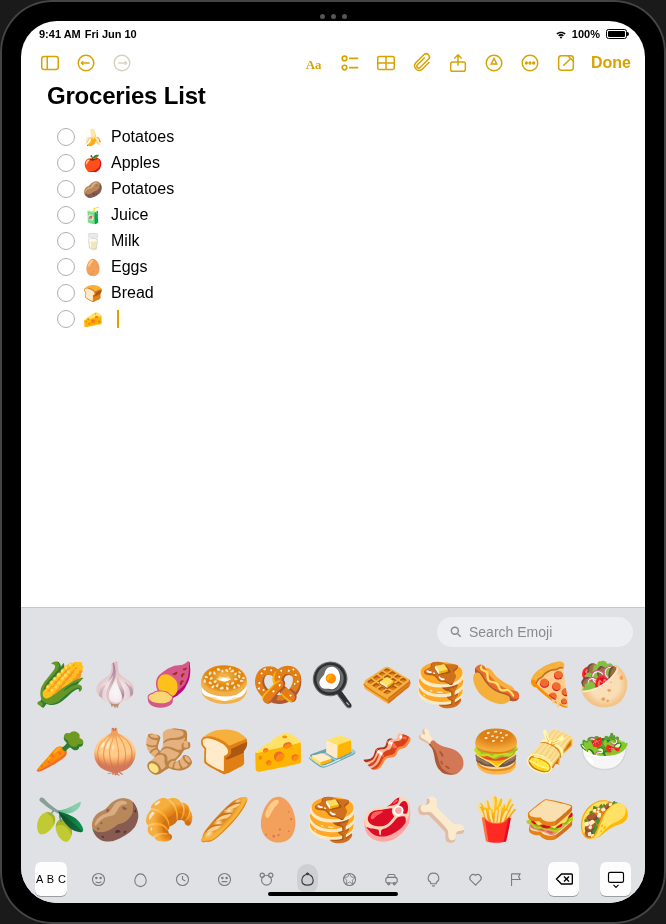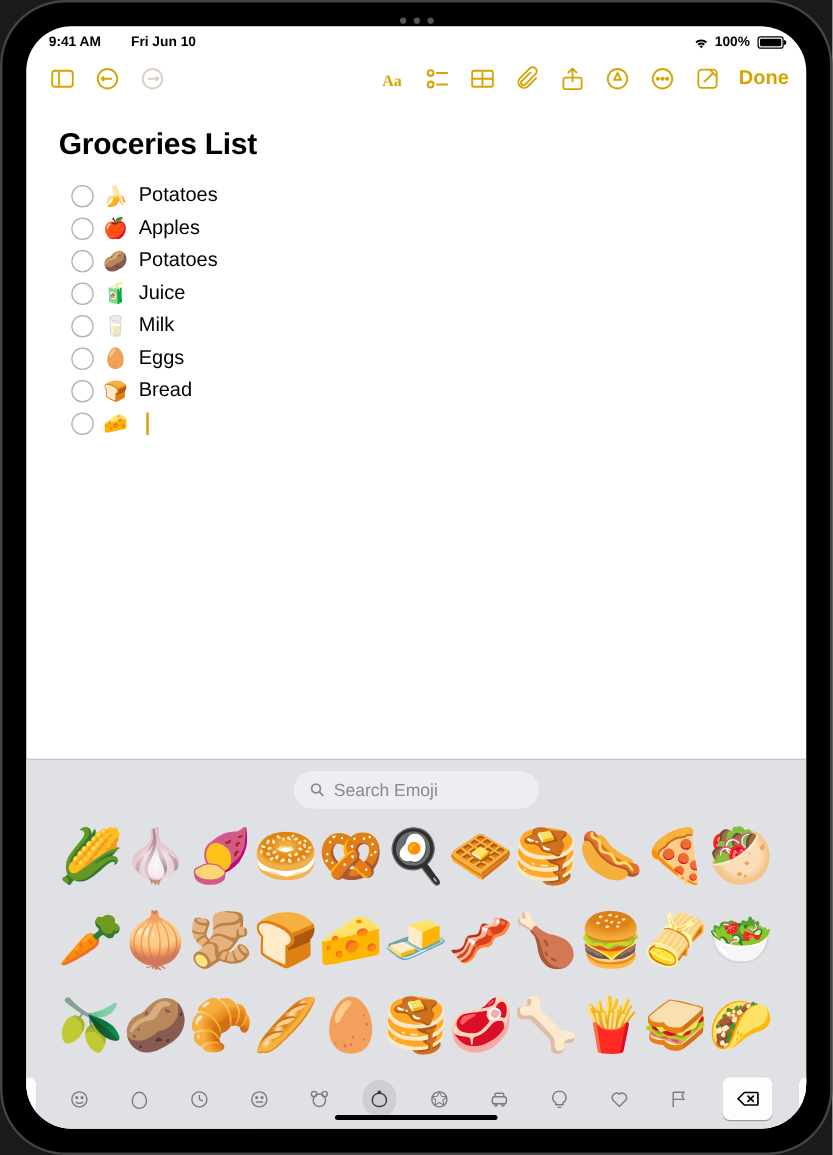--- a/index.html
+++ b/index.html
@@ -60,21 +60,21 @@
     .status-bar {
       height: 24px;
       display: flex;
       align-items: center;
       justify-content: space-between;
       padding: 2px 18px 0;
       font-size: 11px;
       font-weight: 600;
       color: #000;
     }
-    .status-left { display: flex; gap: 24px; align-items: flex-end; }
+    .status-left { display: flex; gap: 4px; align-items: flex-end; }
     .status-right { display: flex; align-items: center; gap: 4px; font-size: 11px; }
     .wifi-icon { width: 14px; height: 14px; }
     .battery-body { width: 21px; height: 10px; border: 1px solid #000; border-radius: 2.5px; position: relative; margin-left: 2px; display:flex; align-items:center; }
     .battery-fill { margin-left:1px; width: 17px; height: 6px; background: #000; border-radius: 1px; }
     .battery-tip { position: absolute; right: -3px; top: 2px; width: 2px; height: 4px; background: #000; border-radius: 0 2px 2px 0; }
 
     
     .toolbar {
       height: 36px;
       display: flex;
@@ -107,21 +107,20 @@
       flex: 1;
       padding: 1px 26px 0 26px;
       overflow: hidden;
     }
     .note-title {
       font-size: 24px;
       font-weight: 700;
       letter-spacing: -0.2px;
       margin-bottom: 14px;
       color: #000;
-      margin-top: 20px;
     }
     .check-list { list-style: none; padding-left: 10px;}
     .check-item {
       display: flex;
       align-items: center;
       gap: 8px;
       height: 26px;
       font-size: 16px;
       color: #000;
     }
@@ -142,21 +141,20 @@
       vertical-align: middle;
     }
 
     
     .keyboard-area {
       background: #e0e1e5;
       height: 296px;
       display: flex;
       flex-direction: column;
       border-top: 0.5px solid #c8c8cc;
-      align-items: center;
     }
 
     .search-row {
       height: 46px;
       display: flex;
       justify-content: flex-end;
       align-items: center;
       padding: 8px 12px 6px;
     }
     .search-box {

